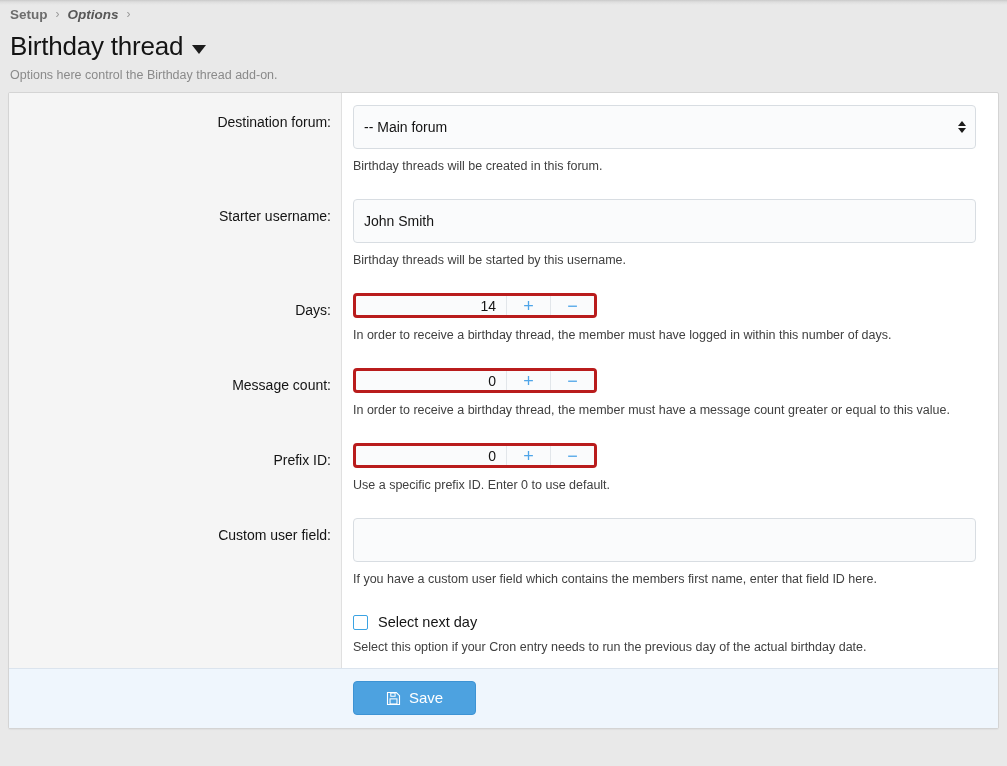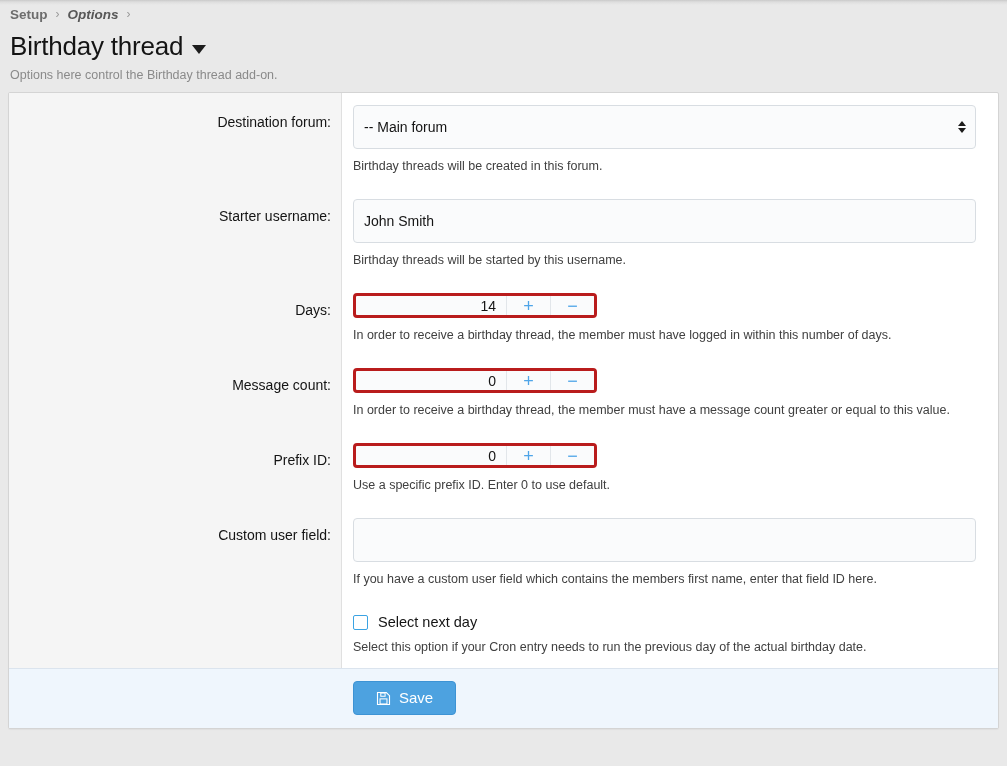--- a/index.html
+++ b/index.html
@@ -256,21 +256,21 @@
   .btn-save {
     display: inline-flex;
     align-items: center;
     gap: 8px;
     background: #4da2e0;
     border: 1px solid #3d93d4;
     border-radius: 4px;
     color: #fff;
     font-family: "Liberation Sans", sans-serif;
     font-size: 15px;
-    padding: 7px 22px;
+    padding: 7px 32px;
     cursor: pointer;
     line-height: 18px;
   }
   .save-icon { display: block; width: 15px; height: 15px; }
 </style>
 </head>
 <body>
 
 <div class="page-top-shade"></div>
 

